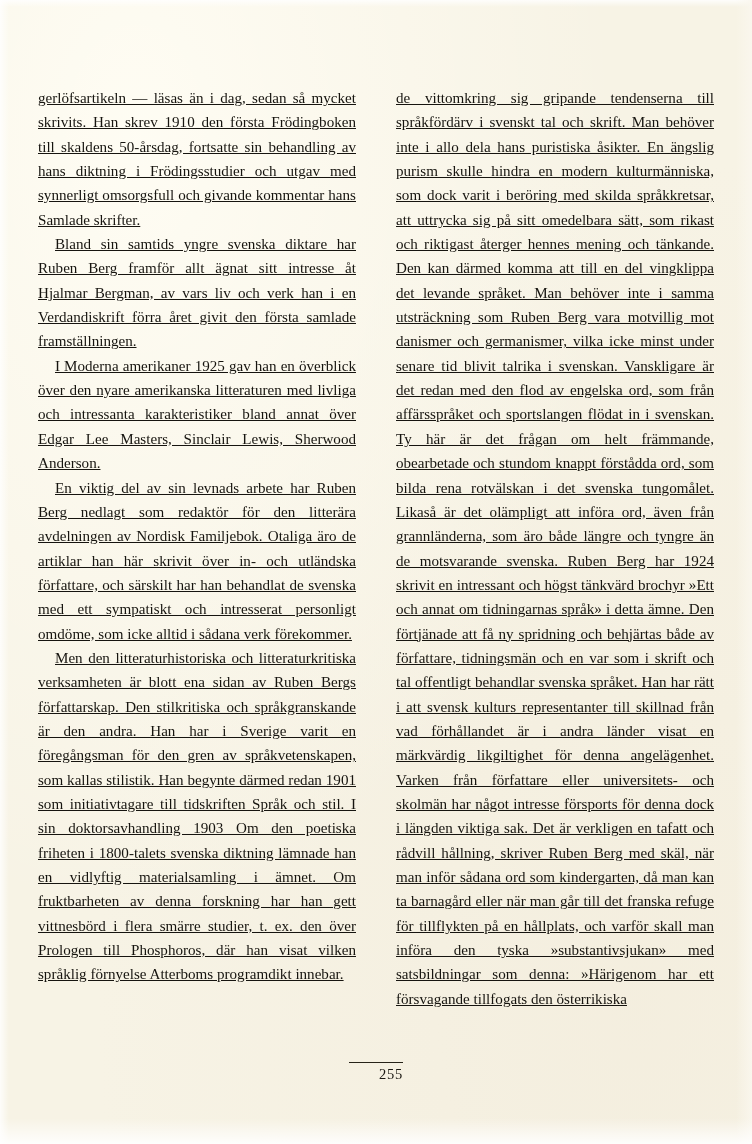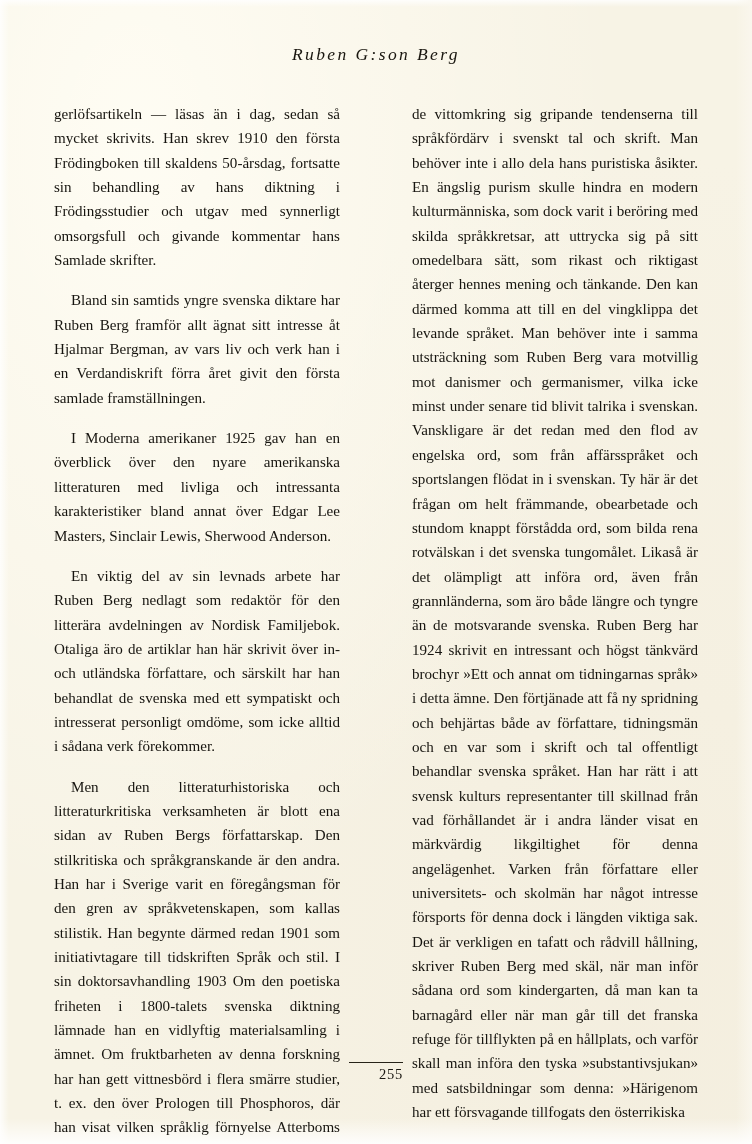--- a/index.html
+++ b/index.html
@@ -48,22 +48,23 @@
     width: 318px;
     font-size: 15.1px;
     line-height: 24.35px;
     text-align: justify;
     text-justify: inter-word;
     -webkit-hyphens: none;
     hyphens: none;
     color: #16140f;
   }
   .col p {
-    margin: 16px;
+    margin: 0;
     text-indent: 0;
+    text-decoration: underline;
   }
   .col p.ind {
     text-indent: 17px;
   }
   .footer {
     position: absolute;
     left: 0;
     top: 1062px;
     width: 752px;
     text-align: center;
@@ -92,21 +93,20 @@
 </head>
 <body>
 
 <div class="page">
 
   <div class="edge edge-top"></div>
   <div class="edge edge-left"></div>
   <div class="edge edge-right"></div>
   <div class="edge edge-bottom"></div>
 
-  <div class="running-head">Ruben G:son Berg</div>
 
   <div class="columns">
 
     <div class="col">
       <p>gerlöfsartikeln — läsas än i dag, sedan så mycket skrivits. Han skrev 1910 den första Frödingboken till skaldens 50-årsdag, fortsatte sin behandling av hans diktning i Frödingsstudier och utgav med synnerligt omsorgsfull och givande kommentar hans Samlade skrifter.</p>
       <p class="ind">Bland sin samtids yngre svenska diktare har Ruben Berg framför allt ägnat sitt intresse åt Hjalmar Bergman, av vars liv och verk han i en Verdandiskrift förra året givit den första samlade framställningen.</p>
       <p class="ind">I Moderna amerikaner 1925 gav han en överblick över den nyare amerikanska litteraturen med livliga och intressanta karakteristiker bland annat över Edgar Lee Masters, Sinclair Lewis, Sherwood Anderson.</p>
       <p class="ind">En viktig del av sin levnads arbete har Ruben Berg nedlagt som redaktör för den litterära avdelningen av Nordisk Familjebok. Otaliga äro de artiklar han här skrivit över in- och utländska författare, och särskilt har han behandlat de svenska med ett sympatiskt och intresserat personligt omdöme, som icke alltid i sådana verk förekommer.</p>
       <p class="ind">Men den litteraturhistoriska och litteraturkritiska verksamheten är blott ena sidan av Ruben Bergs författarskap. Den stilkritiska och språkgranskande är den andra. Han har i Sverige varit en föregångsman för den gren av språkvetenskapen, som kallas stilistik. Han begynte därmed redan 1901 som initiativtagare till tidskriften Språk och stil. I sin doktorsavhandling 1903 Om den poetiska friheten i 1800-talets svenska diktning lämnade han en vidlyftig materialsamling i ämnet. Om fruktbarheten av denna forskning har han gett vittnesbörd i flera smärre studier, t. ex. den över Prologen till Phosphoros, där han visat vilken språklig förnyelse Atterboms programdikt innebar.</p>
     </div>

